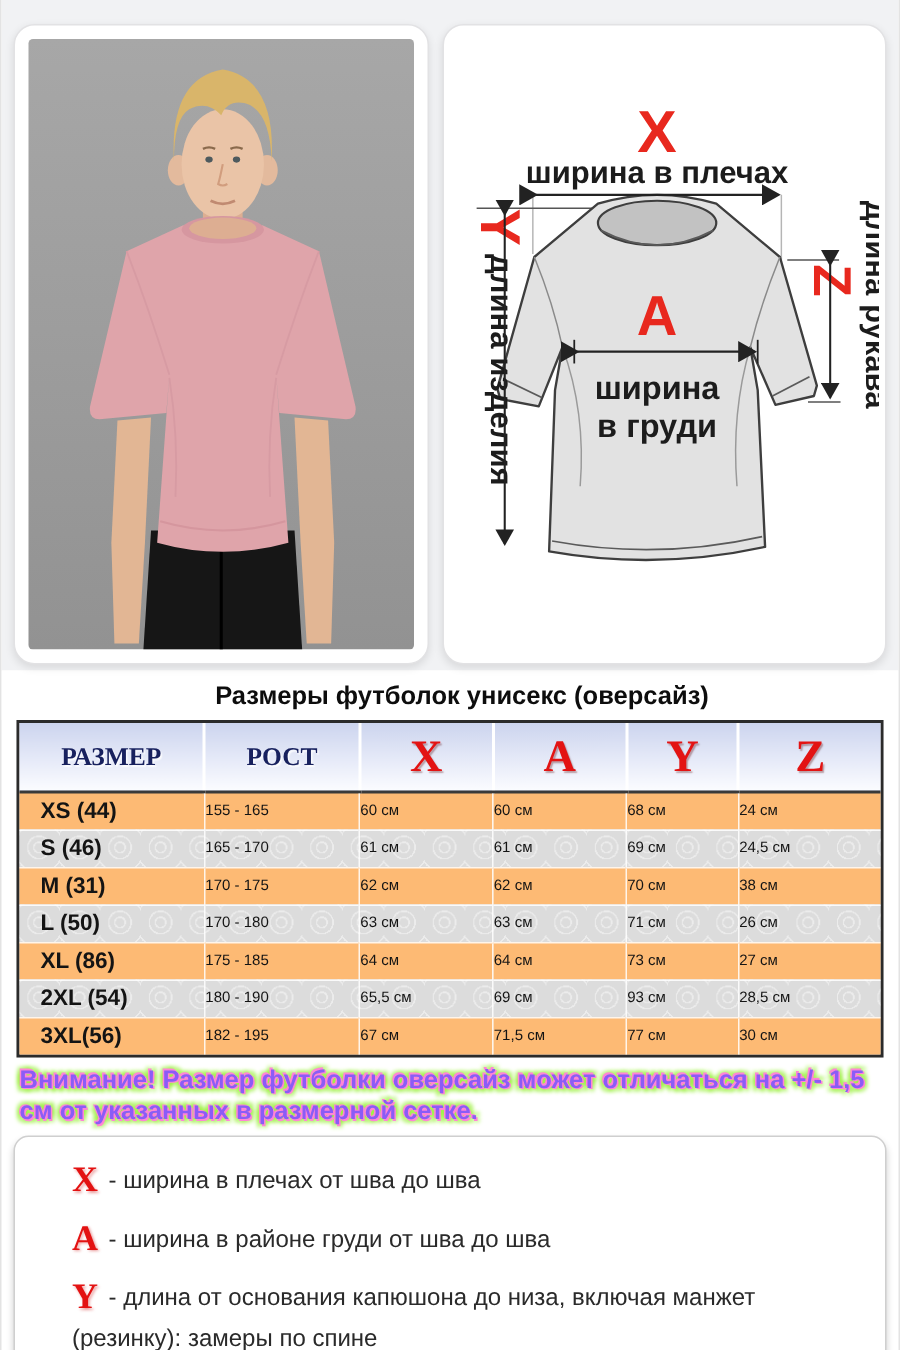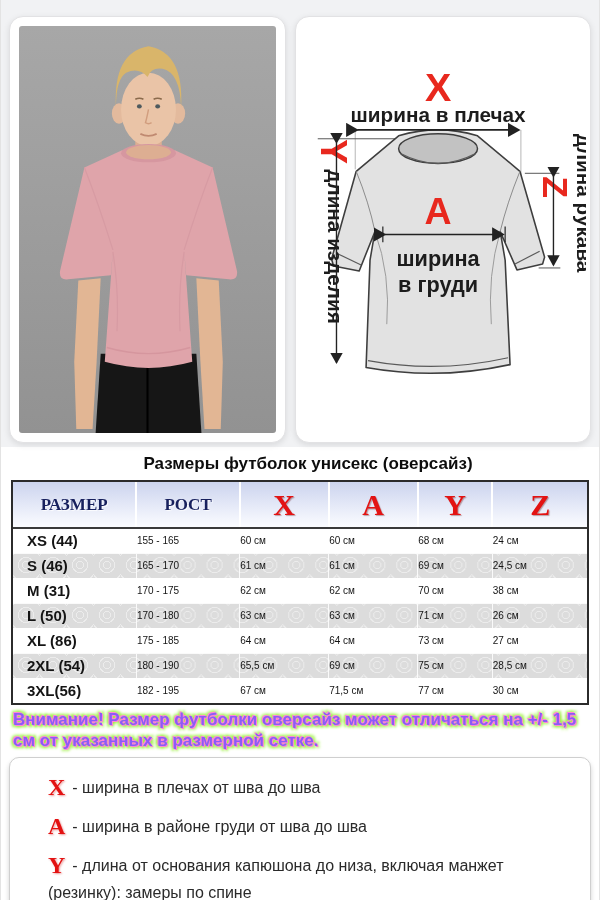--- a/index.html
+++ b/index.html
@@ -33,21 +33,21 @@
              border-right:2px solid #fff; border-bottom:2px solid #3a3a3a; vertical-align:middle; }
   thead th:last-child { border-right:none; }
   th .hdr-text { font-family:"Liberation Serif", serif; font-weight:bold; font-size:17px;
                  color:#18215e; text-shadow:1px 1px 1px rgba(255,255,255,.9);margin-top:42px; }
   th .hdr-letter { font-family:"Liberation Serif", serif; font-weight:bold; font-size:30px;
                    color:#e31313; text-shadow:1px 1px 1px rgba(90,0,0,.35); }
   tbody td { height:25px; font-size:10px; color:#141414; text-align:left;
              border-right:1px solid rgba(255,255,255,.85); border-top:1px solid rgba(255,255,255,.85); }
   tbody td:last-child { border-right:none; }
   tbody td.size-cell { text-align:left; padding-left:14px; font-weight:bold; font-size:15px; }
-  tbody tr.odd  { background:#ffffff; }
+  tbody tr.odd  { background:#fdba74; }
   tbody tr.even { background-color:#dcdcdc;
       background-image:repeating-radial-gradient(circle at 13px 12px,
         rgba(255,255,255,0) 0 3px, rgba(255,255,255,.45) 3px 4px,
         rgba(255,255,255,0) 4px 7px, rgba(255,255,255,.45) 7px 8px,
         rgba(255,255,255,0) 8px 13px);
       background-size:27px 25px;margin-left:11px; }
 
   
   .warning { margin:5px 12px 2px 12px; font-size:17px; font-weight:bold; line-height:1.22;
              color:#8b5cf6;
@@ -218,21 +218,21 @@
           <td>64 см</td>
           <td>64 см</td>
           <td>73 см</td>
           <td>27 см</td>
         </tr>
         <tr class="even">
           <td class="size-cell">2XL (54)</td>
           <td>180 - 190</td>
           <td>65,5 см</td>
           <td>69 см</td>
-          <td>75 см</td>
+          <td>93 см</td>
           <td>28,5 см</td>
         </tr>
         <tr class="odd">
           <td class="size-cell">3XL(56)</td>
           <td>182 - 195</td>
           <td>67 см</td>
           <td>71,5 см</td>
           <td>77 см</td>
           <td>30 см</td>
         </tr>

